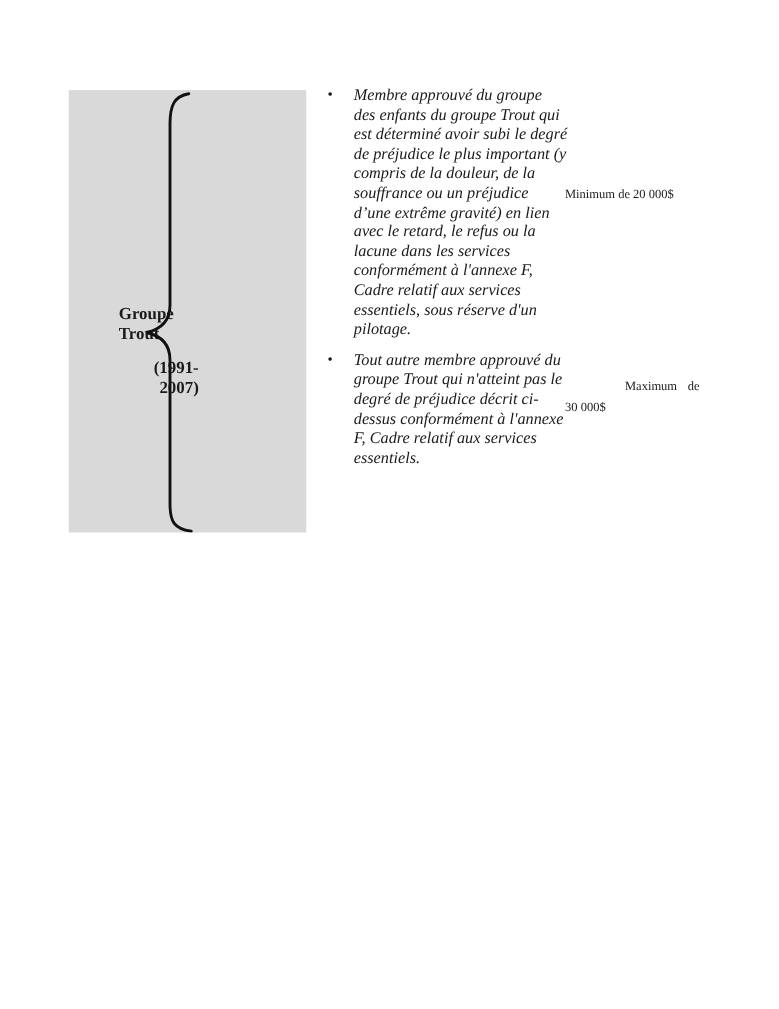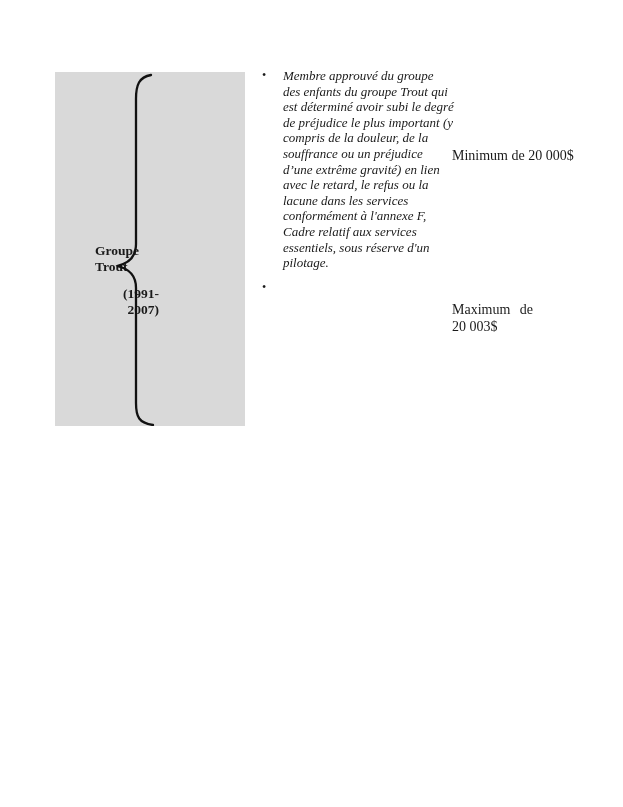--- a/index.html
+++ b/index.html
@@ -64,35 +64,36 @@
     width: 21px;
     font-size: 12px;
     line-height: 15.6px;
   }
   .btext {
     width: 171px;
     font-style: italic;
   }
   .amount {
     position: absolute;
-    font-size: 14px;
+    font-size: 10px;
     line-height: 16.5px;
     white-space: normal;
   }
   .amount-min {
     left: 452px;
     top: 148px;
   }
   .amount-max {
     left: 452px;
     top: 302px;
     width: 114px;
   }
   .spread {
     word-spacing: 6px;
+    margin-left: 48px;
   }
 </style>
 </head>
 <body>
 
 <div class="page">
 
   <div class="gray-box">
     <div class="group-text">
       <div>Groupe Trout</div>
@@ -103,23 +104,24 @@
     </svg>
   </div>
 
   <div class="bullets">
     <div class="bullet-item">
       <span class="marker">•</span>
       <span class="btext">Membre approuvé du groupe des enfants du groupe Trout qui est déterminé avoir subi le degré de préjudice le plus important (y compris de la douleur, de la souffrance ou un préjudice d’une extrême gravité) en lien avec le retard, le refus ou la lacune dans les services conformément à l'annexe F, Cadre relatif aux services essentiels, sous réserve d'un pilotage.</span>
     </div>
     <div class="bullet-item">
       <span class="marker">•</span>
+      <span class="btext">Tout autre membre approuvé du groupe Trout qui n'atteint pas le degré de préjudice décrit ci-dessus conformément à l'annexe F, Cadre relatif aux services essentiels.</span>
     </div>
   </div>
 
   <div class="amount amount-min">Minimum de 20 000$</div>
 
   <div class="amount amount-max">
     <span class="spread">Maximum de</span><br>
-    <span>20 003$</span>
+    <span>30 000$</span>
   </div>
 
 </div>
 
 </body></html>

